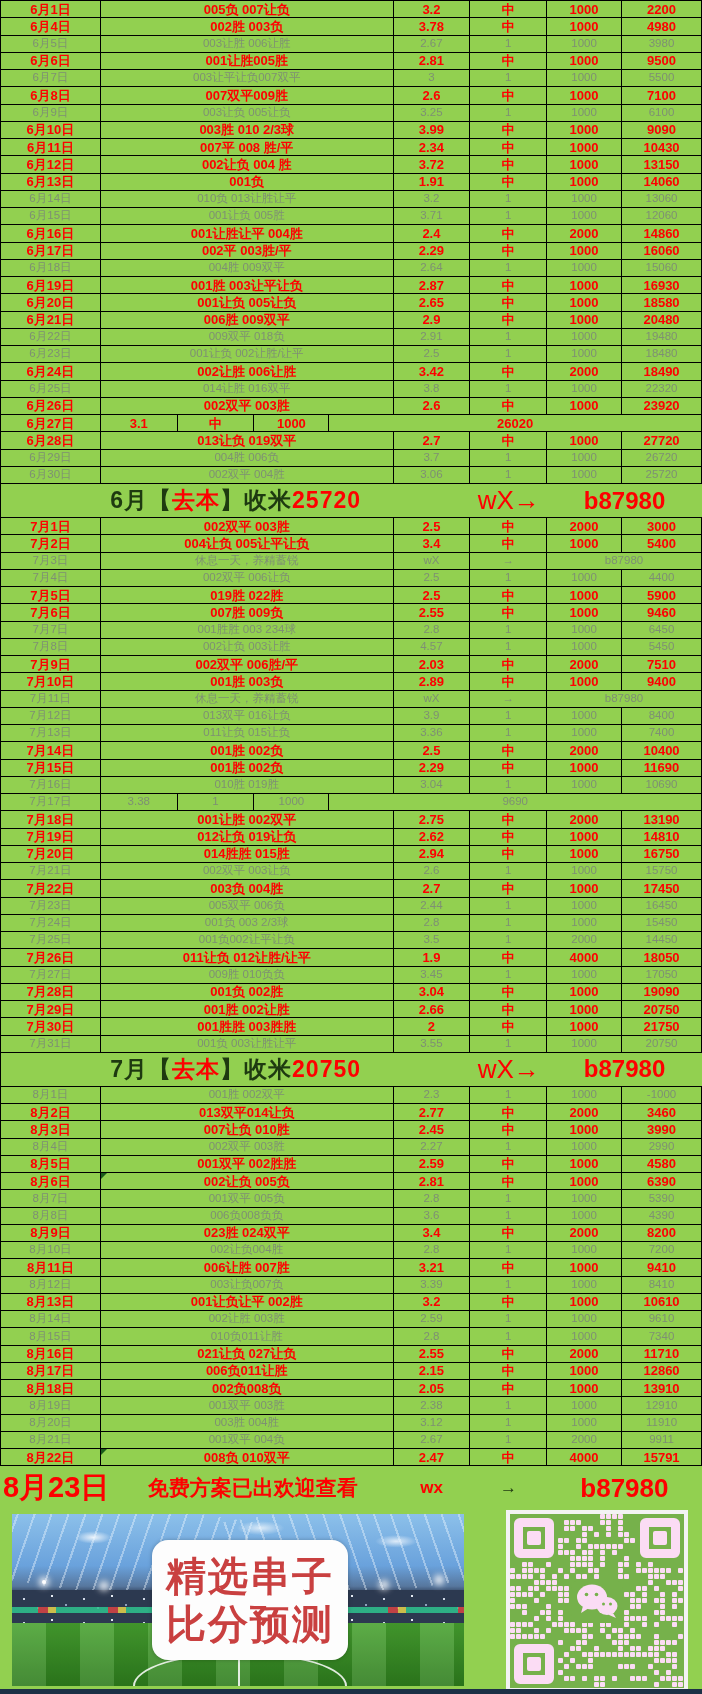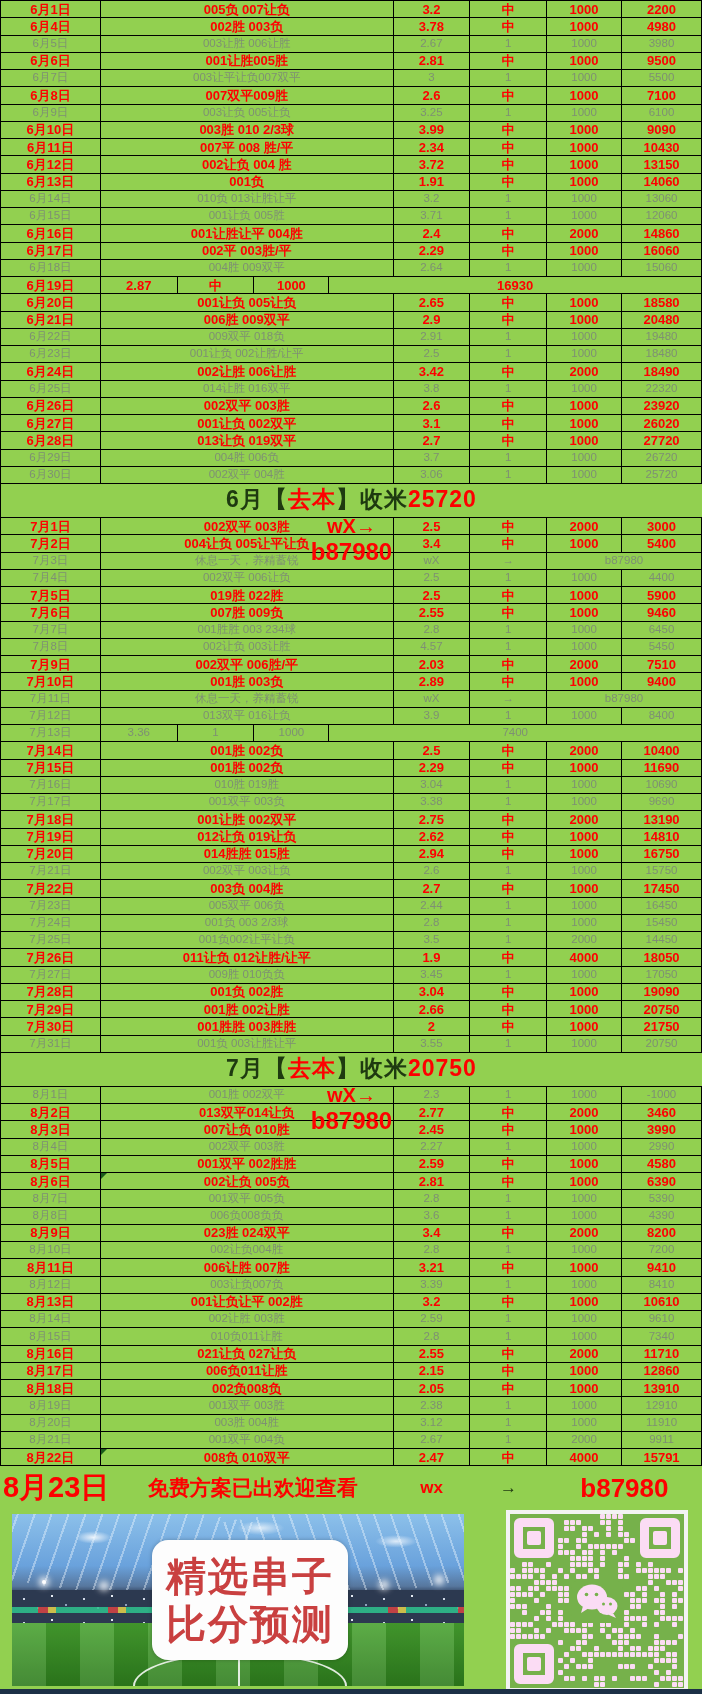--- a/index.html
+++ b/index.html
@@ -19,24 +19,24 @@
   .c-result{flex:0 0 10.95%;}
   .c-stake{flex:0 0 10.7%;}
   .c-total{flex:1;}
   .c-merged{flex:1;}
   .hit  .cell{color:#fe0000;font-weight:bold;font-size:13px;}
   .miss .cell{color:#7e9073;font-weight:normal;font-size:11.5px;}
   .rest .cell{color:#7e9073;font-weight:normal;font-size:11.5px;}
   .marker{position:absolute;left:0;top:0;width:0;height:0;
           border-top:6px solid #1a5c1a;border-right:6px solid transparent;}
   
-  .summary-row{display:flex;height:34px;box-sizing:border-box;border-bottom:1px solid #000;align-items:center;flex-direction:column;}
+  .summary-row{display:flex;height:34px;box-sizing:border-box;border-bottom:1px solid #000;align-items:center;}
   .summary-row .scell{display:flex;align-items:center;justify-content:center;height:100%;white-space:nowrap;}
   .sum-left{flex:0 0 66.95%;font-size:23px;font-weight:bold;letter-spacing:1px;}
-  .sum-wx{flex:0 0 10.95%;font-size:20px;font-weight:bold;color:#fe0000;}
+  .sum-wx{flex:0 0 10.95%;font-size:26px;font-weight:normal;color:#fe0000;}
   .sum-acct{flex:1;font-size:24px;font-weight:bold;color:#fe0000;}
   .sum-dark{color:#1e3a10;}
   .sum-red{color:#fe0000;}
   
   .footer-row{display:flex;height:44px;align-items:center;}
   .f-date{flex:0 0 16%;font-size:29px;font-weight:bold;color:#fe0000;justify-content:center;display:flex;}
   .f-msg{flex:0 0 40%;font-size:21px;font-weight:bold;color:#fe0000;justify-content:center;display:flex;}
   .f-wx{flex:0 0 10.95%;font-size:17px;font-weight:bold;color:#fe0000;justify-content:center;display:flex;}
   .f-arrow{flex:0 0 10.95%;font-size:17px;font-weight:bold;color:#203a12;justify-content:center;display:flex;}
   .f-acct{flex:1;font-size:26px;font-weight:bold;color:#fe0000;justify-content:center;display:flex;}
@@ -216,20 +216,21 @@
     <div class="grid-row miss">
       <div class="cell c-date">6月18日</div>
       <div class="cell c-pick">004胜 009双平</div>
       <div class="cell c-odds">2.64</div>
       <div class="cell c-result">1</div>
       <div class="cell c-stake">1000</div>
       <div class="cell c-total">15060</div>
     </div>
     <div class="grid-row hit">
       <div class="cell c-date">6月19日</div>
+      <div class="cell c-pick">001胜 003让平让负</div>
       <div class="cell c-odds">2.87</div>
       <div class="cell c-result">中</div>
       <div class="cell c-stake">1000</div>
       <div class="cell c-total">16930</div>
     </div>
     <div class="grid-row hit">
       <div class="cell c-date">6月20日</div>
       <div class="cell c-pick">001让负 005让负</div>
       <div class="cell c-odds">2.65</div>
       <div class="cell c-result">中</div>
@@ -279,21 +280,20 @@
     <div class="grid-row hit">
       <div class="cell c-date">6月26日</div>
       <div class="cell c-pick">002双平 003胜</div>
       <div class="cell c-odds">2.6</div>
       <div class="cell c-result">中</div>
       <div class="cell c-stake">1000</div>
       <div class="cell c-total">23920</div>
     </div>
     <div class="grid-row hit">
       <div class="cell c-date">6月27日</div>
-      <div class="cell c-pick">001让负 002双平</div>
       <div class="cell c-odds">3.1</div>
       <div class="cell c-result">中</div>
       <div class="cell c-stake">1000</div>
       <div class="cell c-total">26020</div>
     </div>
     <div class="grid-row hit">
       <div class="cell c-date">6月28日</div>
       <div class="cell c-pick">013让负 019双平</div>
       <div class="cell c-odds">2.7</div>
       <div class="cell c-result">中</div>
@@ -415,20 +415,21 @@
     <div class="grid-row miss">
       <div class="cell c-date">7月12日</div>
       <div class="cell c-pick">013双平 016让负</div>
       <div class="cell c-odds">3.9</div>
       <div class="cell c-result">1</div>
       <div class="cell c-stake">1000</div>
       <div class="cell c-total">8400</div>
     </div>
     <div class="grid-row miss">
       <div class="cell c-date">7月13日</div>
+      <div class="cell c-pick">011让负 015让负</div>
       <div class="cell c-odds">3.36</div>
       <div class="cell c-result">1</div>
       <div class="cell c-stake">1000</div>
       <div class="cell c-total">7400</div>
     </div>
     <div class="grid-row hit">
       <div class="cell c-date">7月14日</div>
       <div class="cell c-pick">001胜 002负</div>
       <div class="cell c-odds">2.5</div>
       <div class="cell c-result">中</div>
@@ -446,21 +447,20 @@
     <div class="grid-row miss">
       <div class="cell c-date">7月16日</div>
       <div class="cell c-pick">010胜 019胜</div>
       <div class="cell c-odds">3.04</div>
       <div class="cell c-result">1</div>
       <div class="cell c-stake">1000</div>
       <div class="cell c-total">10690</div>
     </div>
     <div class="grid-row miss">
       <div class="cell c-date">7月17日</div>
-      <div class="cell c-pick">001双平 003负</div>
       <div class="cell c-odds">3.38</div>
       <div class="cell c-result">1</div>
       <div class="cell c-stake">1000</div>
       <div class="cell c-total">9690</div>
     </div>
     <div class="grid-row hit">
       <div class="cell c-date">7月18日</div>
       <div class="cell c-pick">001让胜 002双平</div>
       <div class="cell c-odds">2.75</div>
       <div class="cell c-result">中</div>

